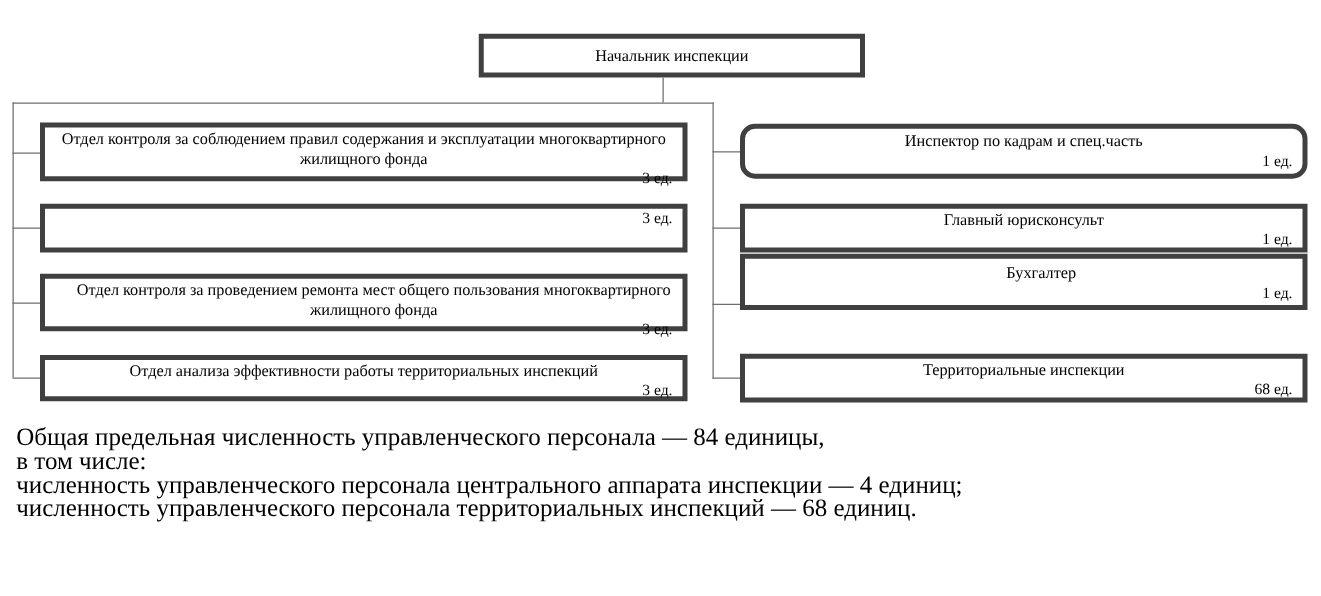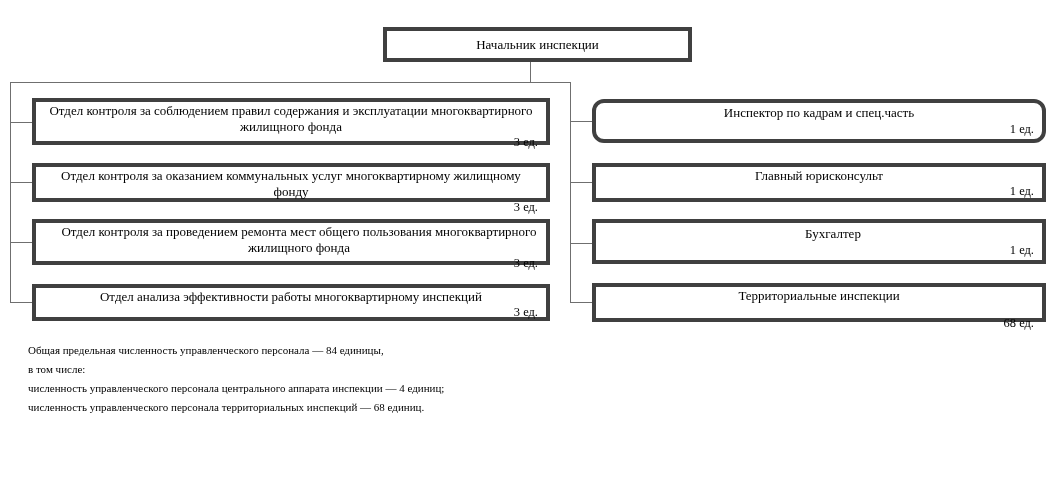--- a/index.html
+++ b/index.html
@@ -44,38 +44,38 @@
   .root-box {
     left: 383px; top: 27px; width: 309px; height: 35px;
   }
   .root-box .title { padding-top: 0; }
   .line {
     position: absolute;
     background: #6f6f6f;
   }
   .footnote {
     position: absolute;
-    left: 28px;
+    left: 13px;
     top: 341px;
-    font-size: 11px;
+    font-size: 20px;
     line-height: 19px;
     white-space: nowrap;
   }
   
   .box-l { left: 32px; width: 518px; }
   .box-l0 { top: 98px;  height: 47px; }
   .box-l1 { top: 163px; height: 39px; }
   .box-l2 { top: 219px; height: 46px; padding-left: 16px; }
   .box-l3 { top: 284px; height: 37px; }
   
   .box-r { left: 592px; width: 454px; }
   .box-r0 { top: 99px;  height: 44px; border-radius: 12px; }
   .box-r1 { top: 163px; height: 39px; }
-  .box-r2 { top: 219px; height: 45px; padding-left: 28px; }
-  .box-r3 { top: 283px; height: 39px; gap: 12px; }
+  .box-r2 { top: 203px; height: 45px; padding-left: 28px; }
+  .box-r3 { top: 283px; height: 39px; }
 </style>
 </head>
 <body>
 
 <div class="canvas">
 
   <div class="line" style="left:530px; top:62px; width:1px; height:20px;"></div>
   <div class="line" style="left:10px; top:82px; width:561px; height:1px;"></div>
   <div class="line" style="left:10px; top:82px; width:1px; height:220px;"></div>
   <div class="line" style="left:570px; top:82px; width:1px; height:221px;"></div>
@@ -92,29 +92,28 @@
 
   <div class="box root-box">
     <div class="title">Начальник инспекции</div>
   </div>
 
   <div class="box box-l box-l0">
     <div class="title">Отдел контроля за соблюдением правил содержания и эксплуатации многоквартирного жилищного фонда</div>
     <div class="count">3 ед.</div>
   </div>
   <div class="box box-l box-l1">
-    <div class="title">Отдел контроля за оказанием коммунальных услуг многоквартирному жилищному фонду</div>
     <div class="count">3 ед.</div>
   </div>
   <div class="box box-l box-l2">
     <div class="title">Отдел контроля за проведением ремонта мест общего пользования многоквартирного жилищного фонда</div>
     <div class="count">3 ед.</div>
   </div>
   <div class="box box-l box-l3">
-    <div class="title">Отдел анализа эффективности работы многоквартирному инспекций</div>
+    <div class="title">Отдел анализа эффективности работы территориальных инспекций</div>
     <div class="count">3 ед.</div>
   </div>
 
   <div class="box box-r box-r0">
     <div class="title">Инспектор по кадрам и спец.часть</div>
     <div class="count">1 ед.</div>
   </div>
   <div class="box box-r box-r1">
     <div class="title">Главный юрисконсульт</div>
     <div class="count">1 ед.</div>

